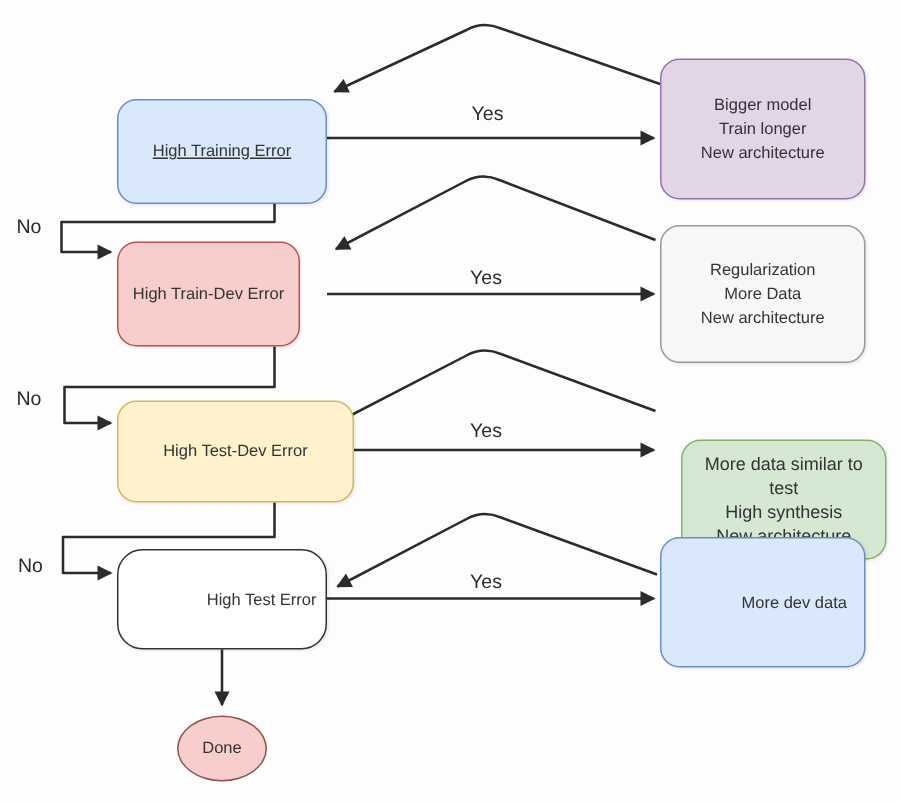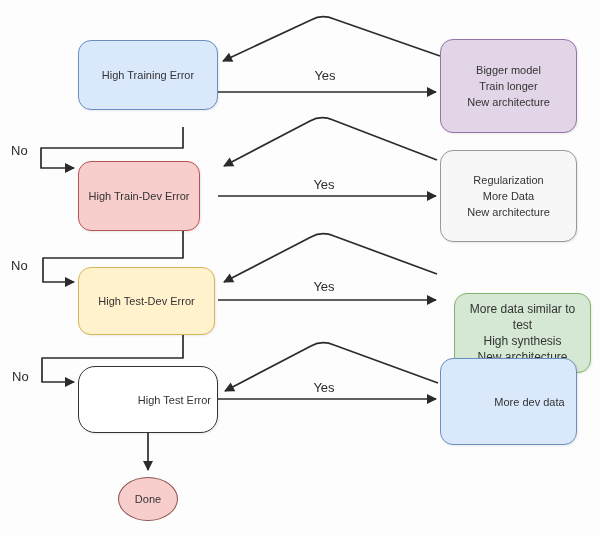--- a/index.html
+++ b/index.html
@@ -8,23 +8,23 @@
     font-family:"Liberation Sans",sans-serif;color:#333;
   }
   .wires{position:absolute;left:0;top:0;width:600px;height:535px;}
   .wire{fill:none;stroke:#2b2b2b;stroke-width:1.7;stroke-linejoin:round;}
   .node{
     position:absolute;box-sizing:border-box;border:1px solid #999;border-radius:13px;
     display:flex;flex-direction:column;align-items:center;justify-content:center;
     text-align:center;font-size:11px;line-height:16px;padding:4px 6px;
     box-shadow:1px 1px 2px rgba(0,0,0,0.08);
   }
-  #n1{left:78px;top:40px;width:140px;height:70px;}
+  #n1{left:78px;top:66px;width:140px;height:70px;text-decoration:underline;}
   #n2{left:78px;top:161px;width:122px;height:70px;}
-  #n3{left:78px;top:267px;width:137px;height:68px;}
+  #n3{left:78px;top:267px;width:158px;height:68px;}
   #n4{left:78px;top:366px;width:140px;height:67px;border-radius:17px;align-items:flex-end;}
   #r1{left:440px;top:39px;width:137px;height:94px;}
   #r2{left:440px;top:150px;width:137px;height:92px;}
   #r3{left:454px;top:253px;width:137px;height:80px;font-size:12px;margin-top:40px;}
   #r4{left:440px;top:358px;width:137px;height:87px;}
   #done{left:118px;top:477px;width:60px;height:44px;border-radius:50%;box-shadow:none;}
   .remedy-line{width:100%;}
   .edge-label{position:absolute;font-size:13px;color:#2b2b2b;white-space:nowrap;}
   .yes{transform:translateX(-50%);}
   #yes1{left:325px;top:68px;}

